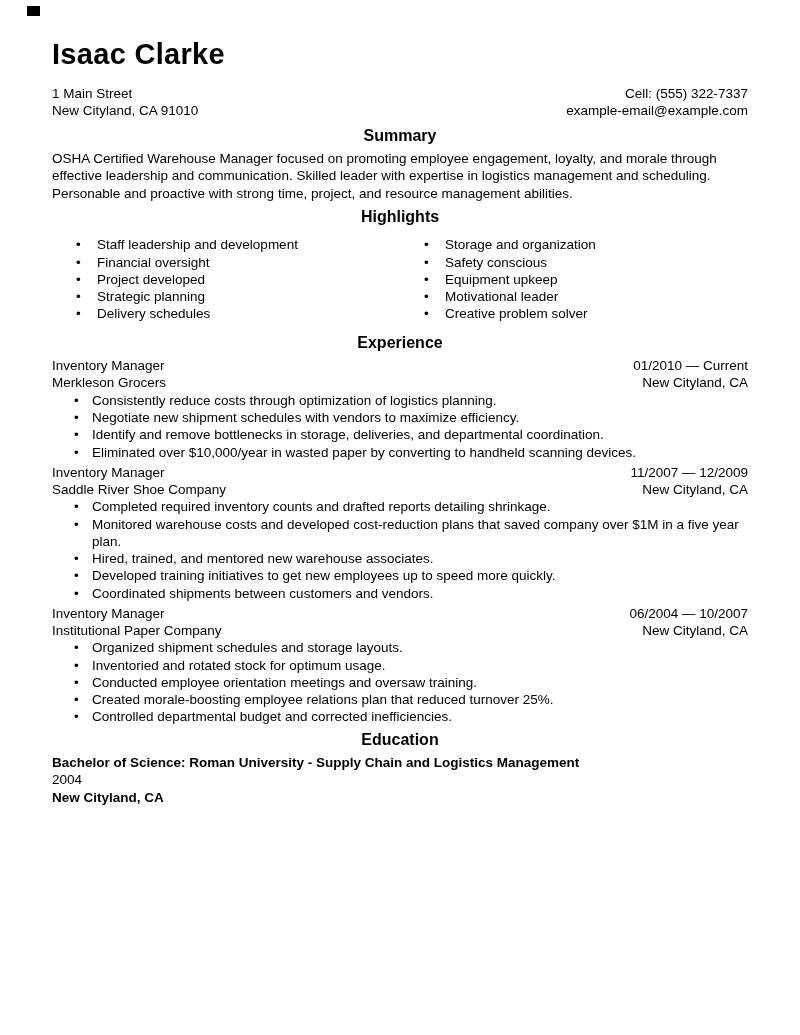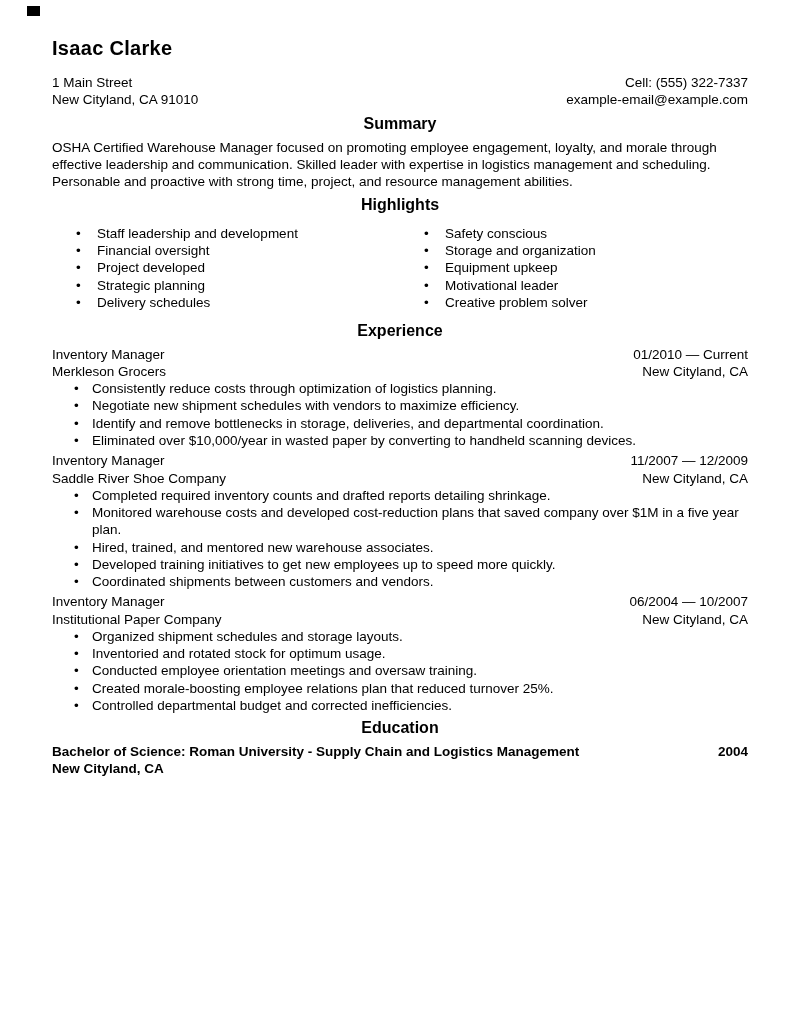--- a/index.html
+++ b/index.html
@@ -17,21 +17,21 @@
     position: absolute;
     top: 6px;
     left: 27px;
     width: 13px;
     height: 10px;
     background: #000000;
   }
   .page { padding: 36px 52px 40px 52px; }
 
   .name {
-    font-size: 20px;
+    font-size: 29px;
     font-weight: bold;
     letter-spacing: 0.3px;
     margin: 0 0 12px 0;
   }
   .contact-row {
     display: flex;
     justify-content: space-between;
     margin-bottom: 6px;
     align-items: center;
   }
@@ -74,23 +74,24 @@
   }
   .job-bullets li {
     position: relative;
     margin-left: 22px;
     padding-left: 18px;
   }
 
   .edu-row {
     display: flex;
     justify-content: space-between;
+    flex-direction: column;
   }
   .edu-degree { font-weight: bold; }
-  .edu-year { font-weight: bold; }
+  .edu-year { font-weight: normal; }
   .edu-location { font-weight: bold; }
 </style>
 </head>
 <body>
 
 <div class="corner-mark"></div>
 
 <div class="page">
 
   <h1 class="name">Isaac Clarke</h1>
@@ -112,22 +113,22 @@
   <h2 class="section-heading">Highlights</h2>
   <div class="highlights">
     <ul>
       <li class="bullet-li">Staff leadership and development</li>
       <li class="bullet-li">Financial oversight</li>
       <li class="bullet-li">Project developed</li>
       <li class="bullet-li">Strategic planning</li>
       <li class="bullet-li">Delivery schedules</li>
     </ul>
     <ul>
+      <li class="bullet-li">Storage and organization</li>
       <li class="bullet-li">Safety conscious</li>
-      <li class="bullet-li">Storage and organization</li>
       <li class="bullet-li">Equipment upkeep</li>
       <li class="bullet-li">Motivational leader</li>
       <li class="bullet-li">Creative problem solver</li>
     </ul>
   </div>
 
   <h2 class="section-heading">Experience</h2>
 
   <div class="job">
     <div class="job-row">

